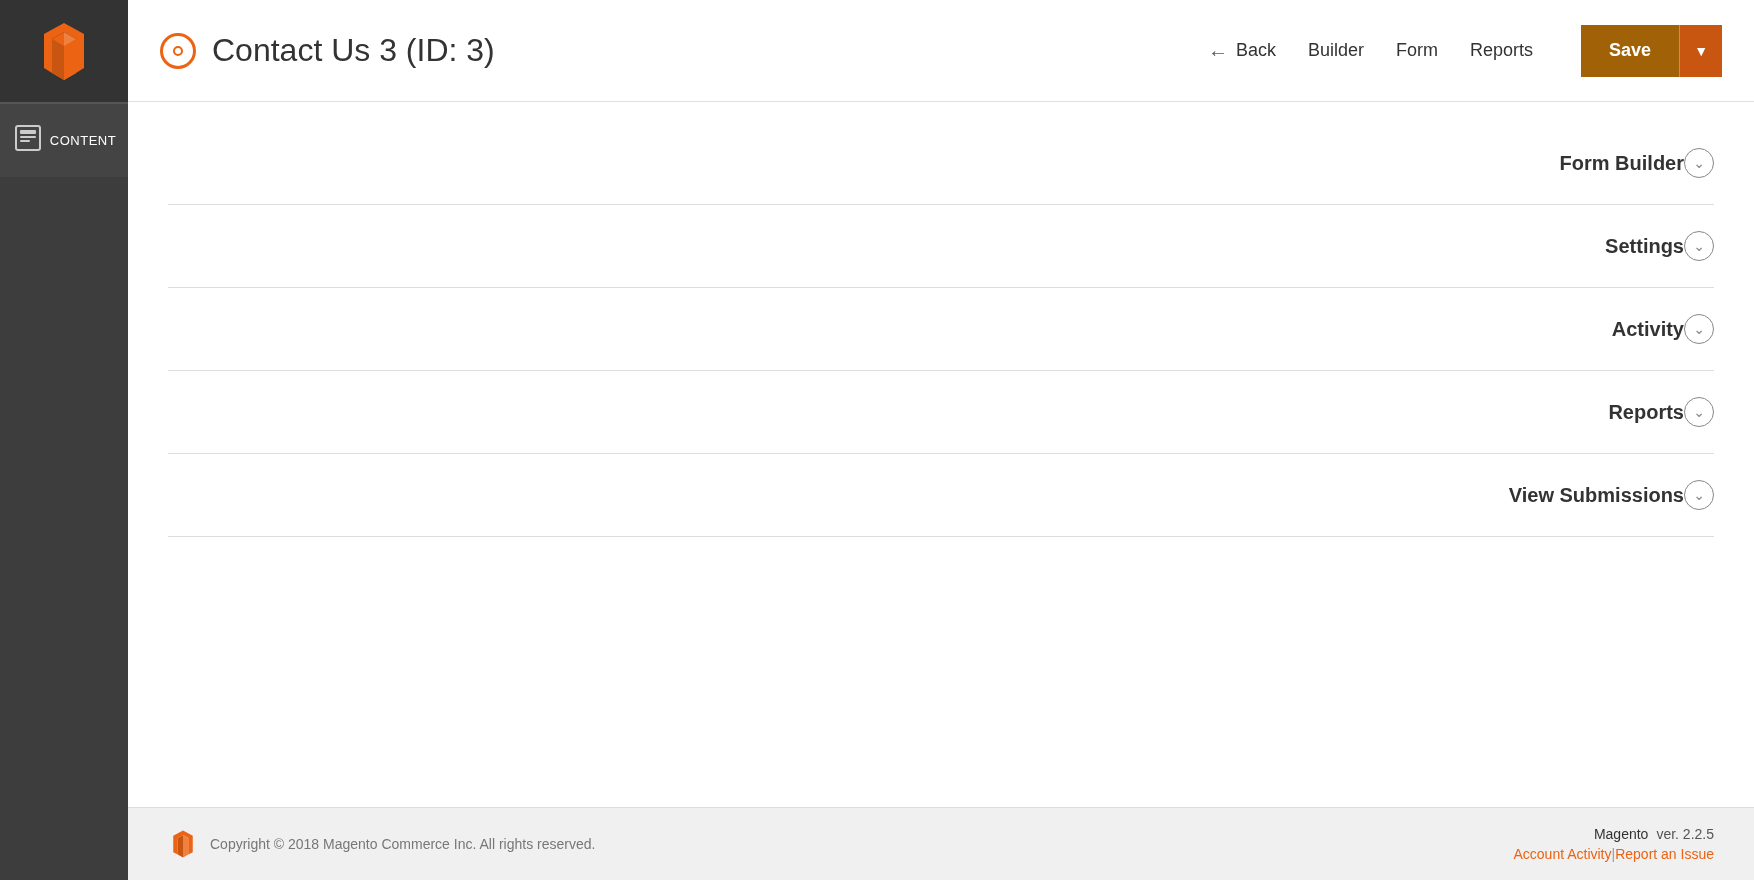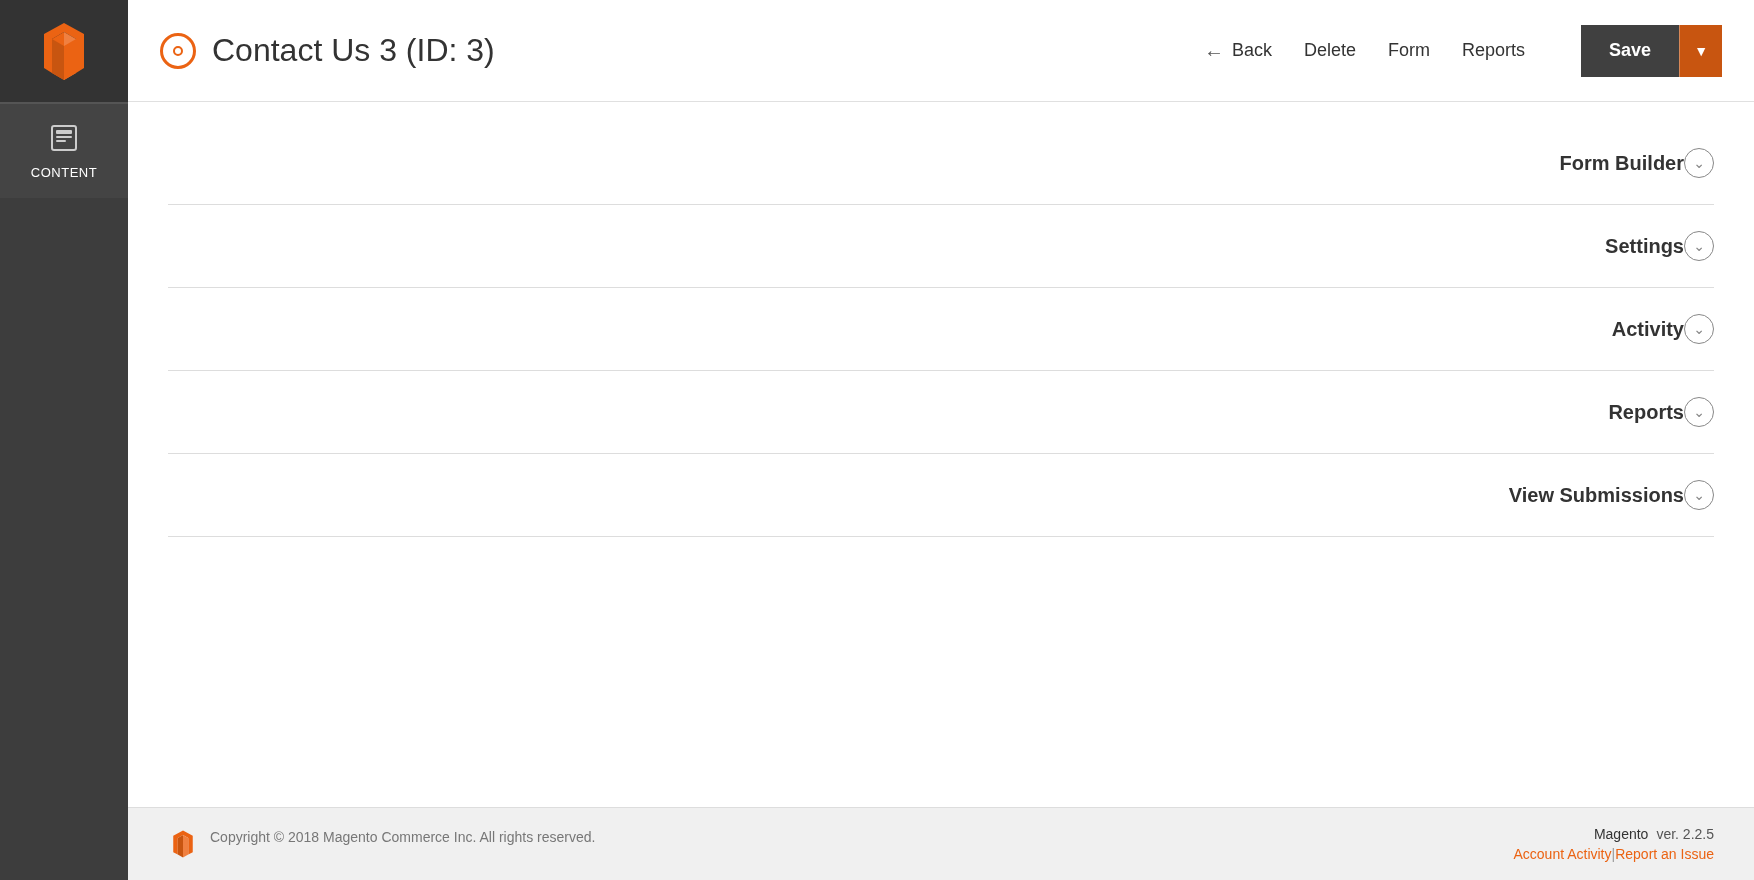--- a/index.html
+++ b/index.html
@@ -84,29 +84,28 @@
       font-size: 20px;
       color: #555;
     }
     .save-btn-group {
       display: flex;
       align-items: stretch;
       height: 52px;
       margin-left: 16px;
     }
     .save-btn {
-      background: #404040;
+      background: #a16207;
       color: #fff;
       border: none;
       padding: 0 28px;
       font-size: 18px;
       font-weight: 600;
       cursor: pointer;
       white-space: nowrap;
-      margin-left: 8px;
     }
     .save-dropdown-btn {
       background: #c85510;
       color: #fff;
       border: none;
       border-left: 1px solid rgba(255,255,255,0.3);
       padding: 0 14px;
       cursor: pointer;
       font-size: 14px;
     }
@@ -125,21 +124,21 @@
       display: flex;
       flex-direction: column;
       align-items: center;
       padding-top: 0;
       flex-shrink: 0;
       border-top: 2px solid #555;
     }
     .sidebar-item {
       width: 100%;
       display: flex;
-      flex-direction: column;
+      flex-direction: row;
       align-items: center;
       justify-content: center;
       padding: 18px 8px;
       cursor: pointer;
       color: #ccc;
       text-decoration: none;
       gap: 6px;
     }
     .sidebar-item.active { background: #444; color: #fff; }
     .sidebar-icon { font-size: 28px; line-height: 1; }
@@ -194,20 +193,21 @@
       background: #f0f0f0;
       border-top: 1px solid #ddd;
       padding: 18px 40px;
       display: flex;
       align-items: center;
       justify-content: space-between;
       flex-shrink: 0;
     }
     .footer-left {
       display: flex;
+      align-items: center;
       gap: 12px;
       color: #777;
       font-size: 14px;
     }
     .footer-logo { width: 30px; height: 30px; }
     .footer-right {
       display: flex;
       align-items: center;
       gap: 8px;
       font-size: 14px;
@@ -251,21 +251,21 @@
       </div>
       <h1 class="page-title">Contact Us 3 (ID: 3)</h1>
     </div>
 
     <div class="header-actions">
       <button class="header-action-btn">
         <span class="back-arrow">←</span>
         <span>Back</span>
       </button>
       <button class="header-action-btn">
-        <span>Delete</span>
+        <span>Builder</span>
       </button>
       <button class="header-action-btn">
         <span>Form</span>
       </button>
       <button class="header-action-btn">
         <span>Reports</span>
       </button>
 
       <div class="save-btn-group">
         <button class="save-btn">Save</button>

